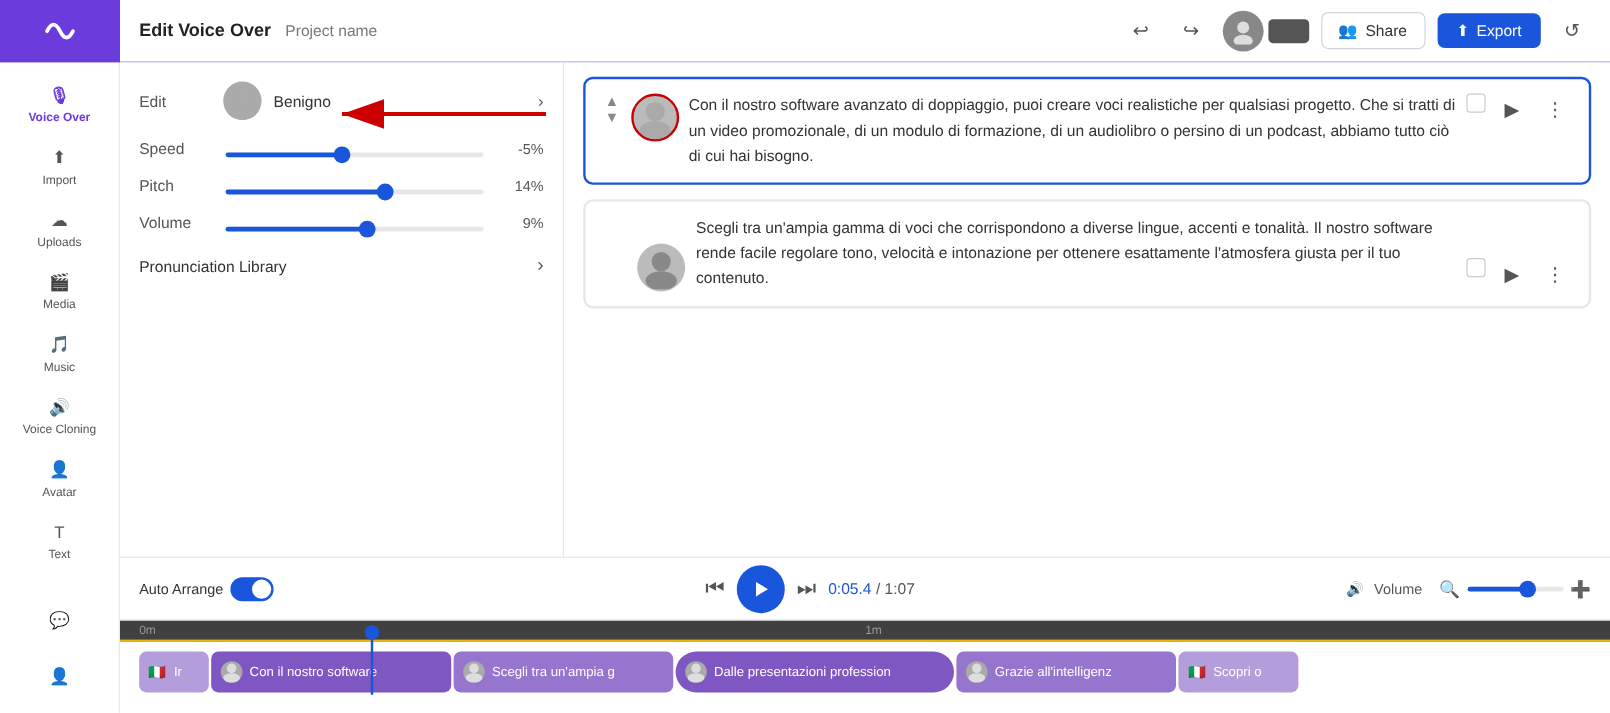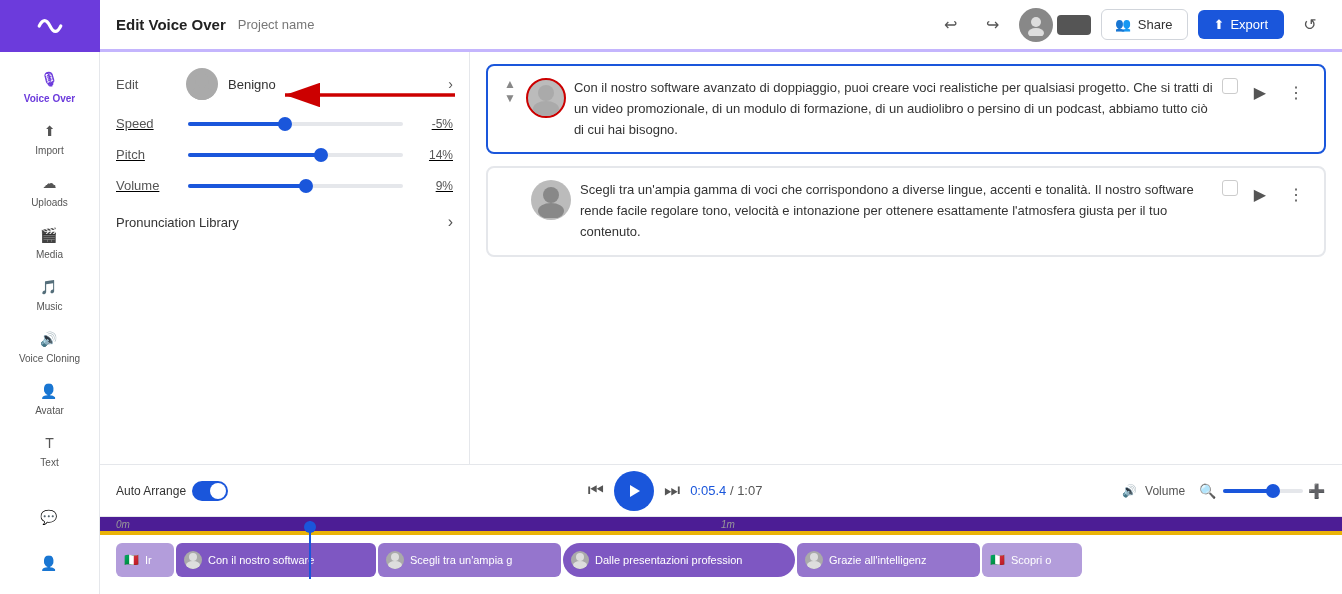--- a/index.html
+++ b/index.html
@@ -56,21 +56,21 @@
     .main-area {
       flex: 1;
       display: flex;
       flex-direction: column;
       overflow: hidden;
     }
 
     
     .topbar {
       height: 52px;
-      border-bottom: 3px solid #c4b5fd;
+      border-bottom: 1px solid #c4b5fd;
       display: flex;
       align-items: center;
       padding: 0 16px;
       gap: 12px;
       background: #fff;
     }
     .topbar-title { font-size: 14px; color: #333; flex: 1; }
     .topbar-actions { display: flex; align-items: center; gap: 10px; }
     .btn-icon {
       width: 32px; height: 32px;
@@ -122,23 +122,22 @@
     .voice-label { font-size: 13px; color: #555; width: 60px; }
     .voice-avatar {
       width: 32px; height: 32px; border-radius: 50%;
       background: #aaa; overflow: hidden; display: flex; align-items: center; justify-content: center;
     }
     .voice-name { font-size: 13px; font-weight: 500; color: #333; flex: 1; }
     .chevron-right { color: #555; font-size: 14px; cursor: pointer; }
 
     .slider-row {
       display: flex;
-      align-items: center;
+      align-items: flex-end;
       gap: 12px;
-      text-decoration: underline;
     }
     .slider-label { font-size: 13px; color: #555; width: 60px; }
     .slider-track {
       flex: 1; height: 4px; background: #e5e7eb; border-radius: 2px;
       position: relative;
     }
     .slider-fill {
       height: 100%; background: #1a56db; border-radius: 2px;
       position: absolute; left: 0; top: 0;
     }
@@ -256,29 +255,28 @@
       width: 40px; height: 40px; background: #1a56db; border-radius: 50%;
       display: flex; align-items: center; justify-content: center;
       cursor: pointer; border: none;
     }
     .time-display { font-size: 13px; color: #555; }
     .time-current { color: #1a56db; font-weight: 500; }
     .volume-control { display: flex; align-items: center; gap: 8px; font-size: 12px; color: #555; }
     .zoom-control { display: flex; align-items: center; gap: 6px; }
     .timeline-ruler {
       height: 18px;
-      background: #4c1d95;
+      background: #404040;
       display: flex;
       align-items: center;
       padding: 0 16px;
       font-size: 10px;
       color: #999;
       position: relative;
-      border-bottom: 4px solid #eab308;
-      font-style: italic;
+      border-bottom: 2px solid #eab308;
     }
     .tracks-container {
       display: flex;
       flex-direction: column;
       gap: 4px;
       padding: 6px 16px;
       position: relative;
     }
     .track-row {
       display: flex;
@@ -451,21 +449,21 @@
           <div class="block-text">Con il nostro software avanzato di doppiaggio, puoi creare voci realistiche per qualsiasi progetto. Che si tratti di un video promozionale, di un modulo di formazione, di un audiolibro o persino di un podcast, abbiamo tutto ciò di cui hai bisogno.</div>
           <div class="block-actions">
             <div class="checkbox"></div>
             <button class="play-btn">▶</button>
             <button class="more-btn">⋮</button>
           </div>
         </div>
       </div>
 
       <div class="script-block">
-        <div style="display:flex; align-items:flex-start; gap:9px;">
+        <div style="display:flex; align-items:flex-end; gap:9px;">
           <div style="width:20px; flex-shrink:0;"></div>
           <div class="block-avatar" style="border:none;">
             <svg width="36" height="36" viewBox="0 0 36 36">
                 <circle cx="18" cy="13" r="8" fill="#888"></circle>
                 <ellipse cx="18" cy="29" rx="13" ry="8" fill="#888"></ellipse>
               </svg>
           </div>
           <div class="block-text">Scegli tra un'ampia gamma di voci che corrispondono a diverse lingue, accenti e tonalità. Il nostro software rende facile regolare tono, velocità e intonazione per ottenere esattamente l'atmosfera giusta per il tuo contenuto.</div>
           <div class="block-actions">
             <div class="checkbox"></div>

